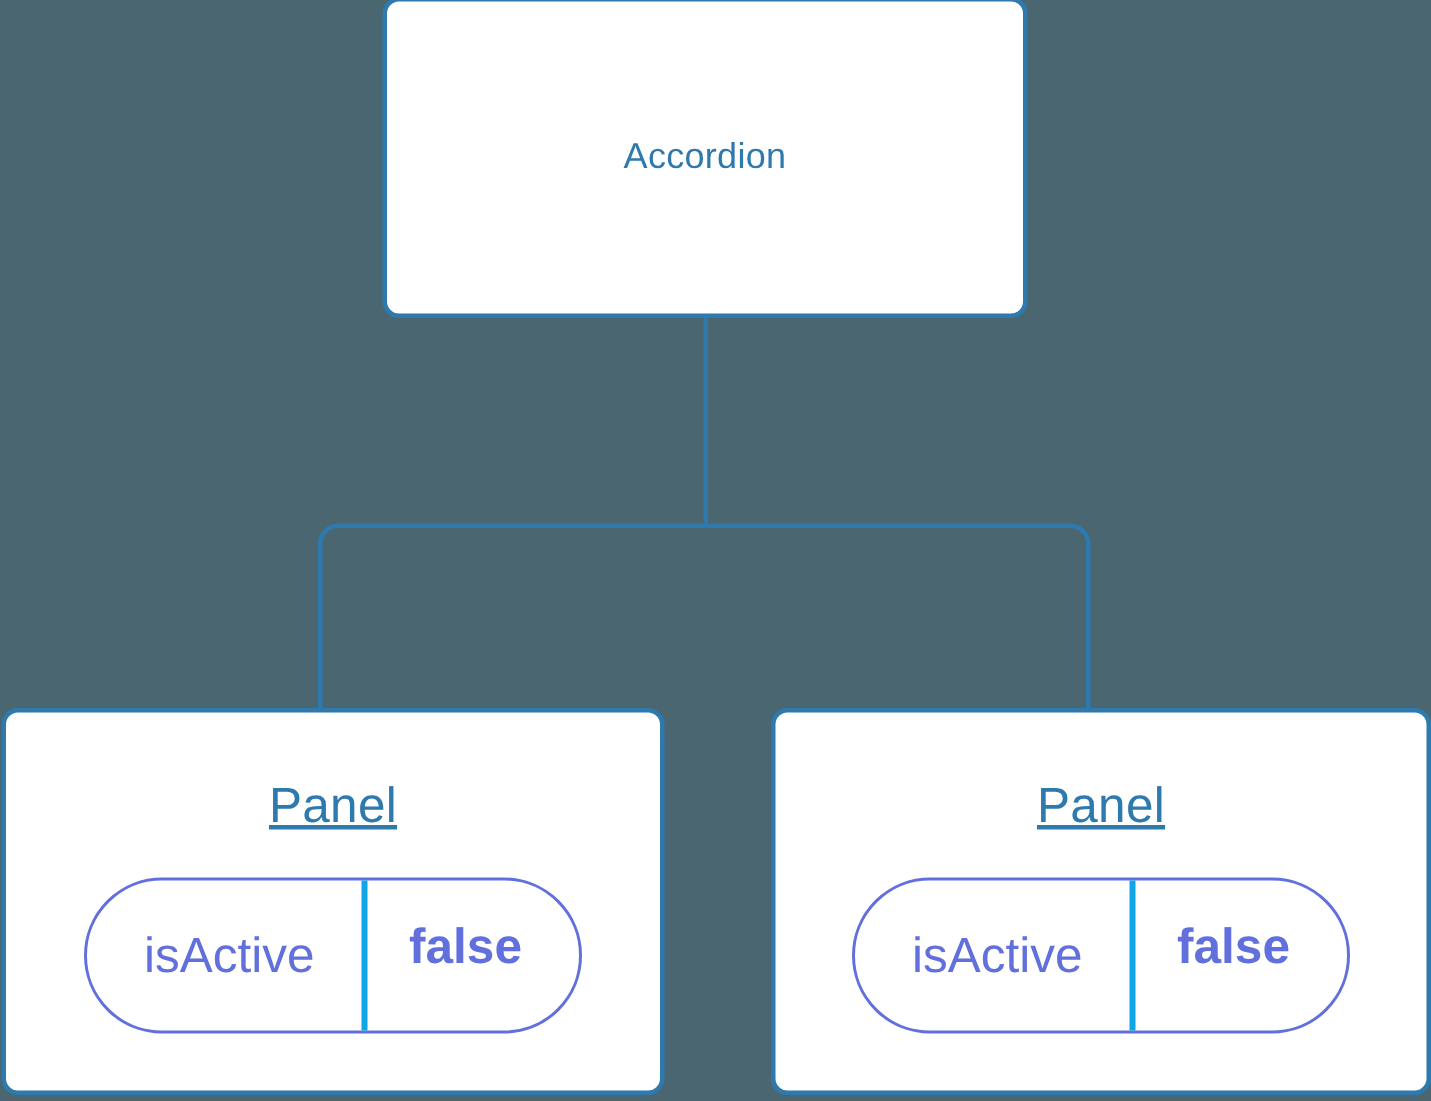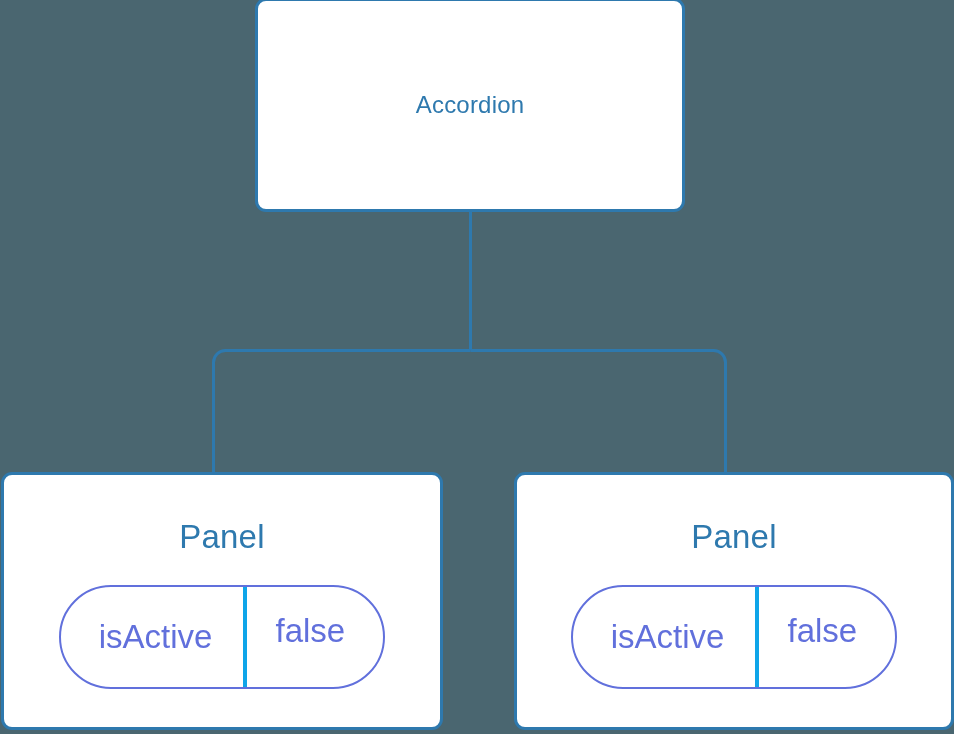--- a/index.html
+++ b/index.html
@@ -63,20 +63,21 @@
     top: 472px;
     height: 258px;
     padding-top: 43px;
   }
   #node-panel-0 { left: 1px;   width: 442px; }
   #node-panel-1 { left: 514px; width: 440px; }
 
   .panel-node .node-title {
     font-size: 33px;
     line-height: 38px;
+    text-decoration: underline;
   }
 
   
   .prop-pill {
     margin-top: 29px;
     height: 104px;
     display: flex;
     align-items: stretch;
     border: 2px solid #6170dc;
     border-radius: 52px;
@@ -92,20 +93,21 @@
     line-height: 38px;
     white-space: nowrap;
     box-sizing: border-box;
   }
   .prop-key {
     padding: 0 31px 0 38px;
     border-right: 4px solid #0ea5e9;
   }
   .prop-val {
     padding: 0 38px 12px 28px;
+    font-weight: bold;
   }
 </style>
 </head>
 <body>
 
 <div id="stage">
 
   <svg id="connectors" viewBox="0 0 954 734" width="954" height="734" aria-hidden="true">
     <g fill="none" stroke="#2e79ae" stroke-width="3" stroke-linecap="butt">
       <path d="M470.5 211 L470.5 350.5"></path>

